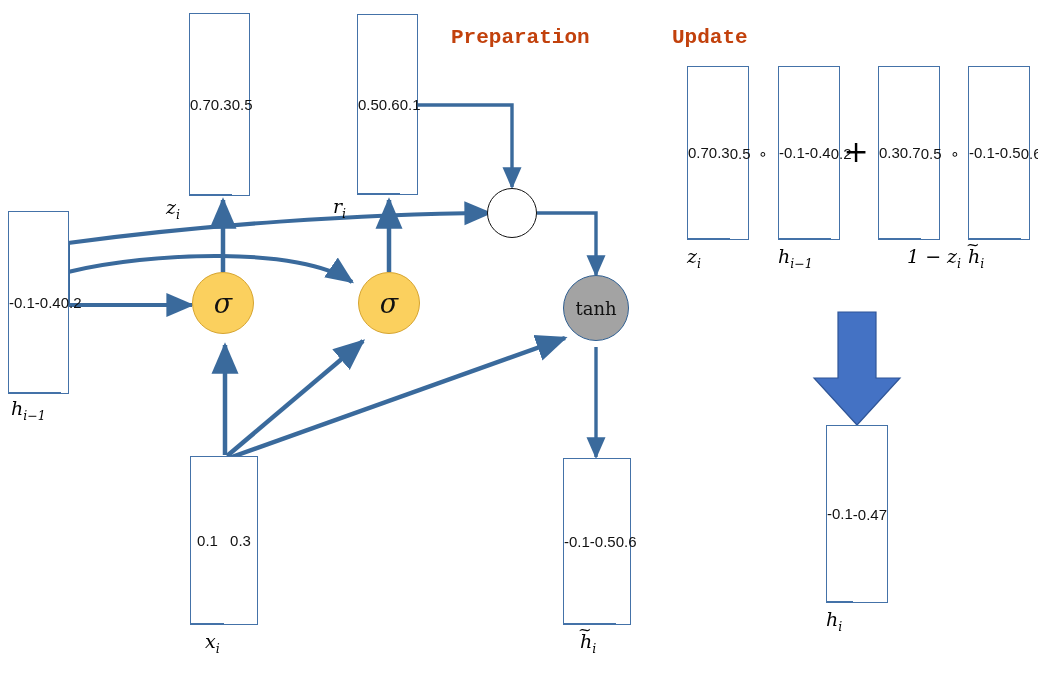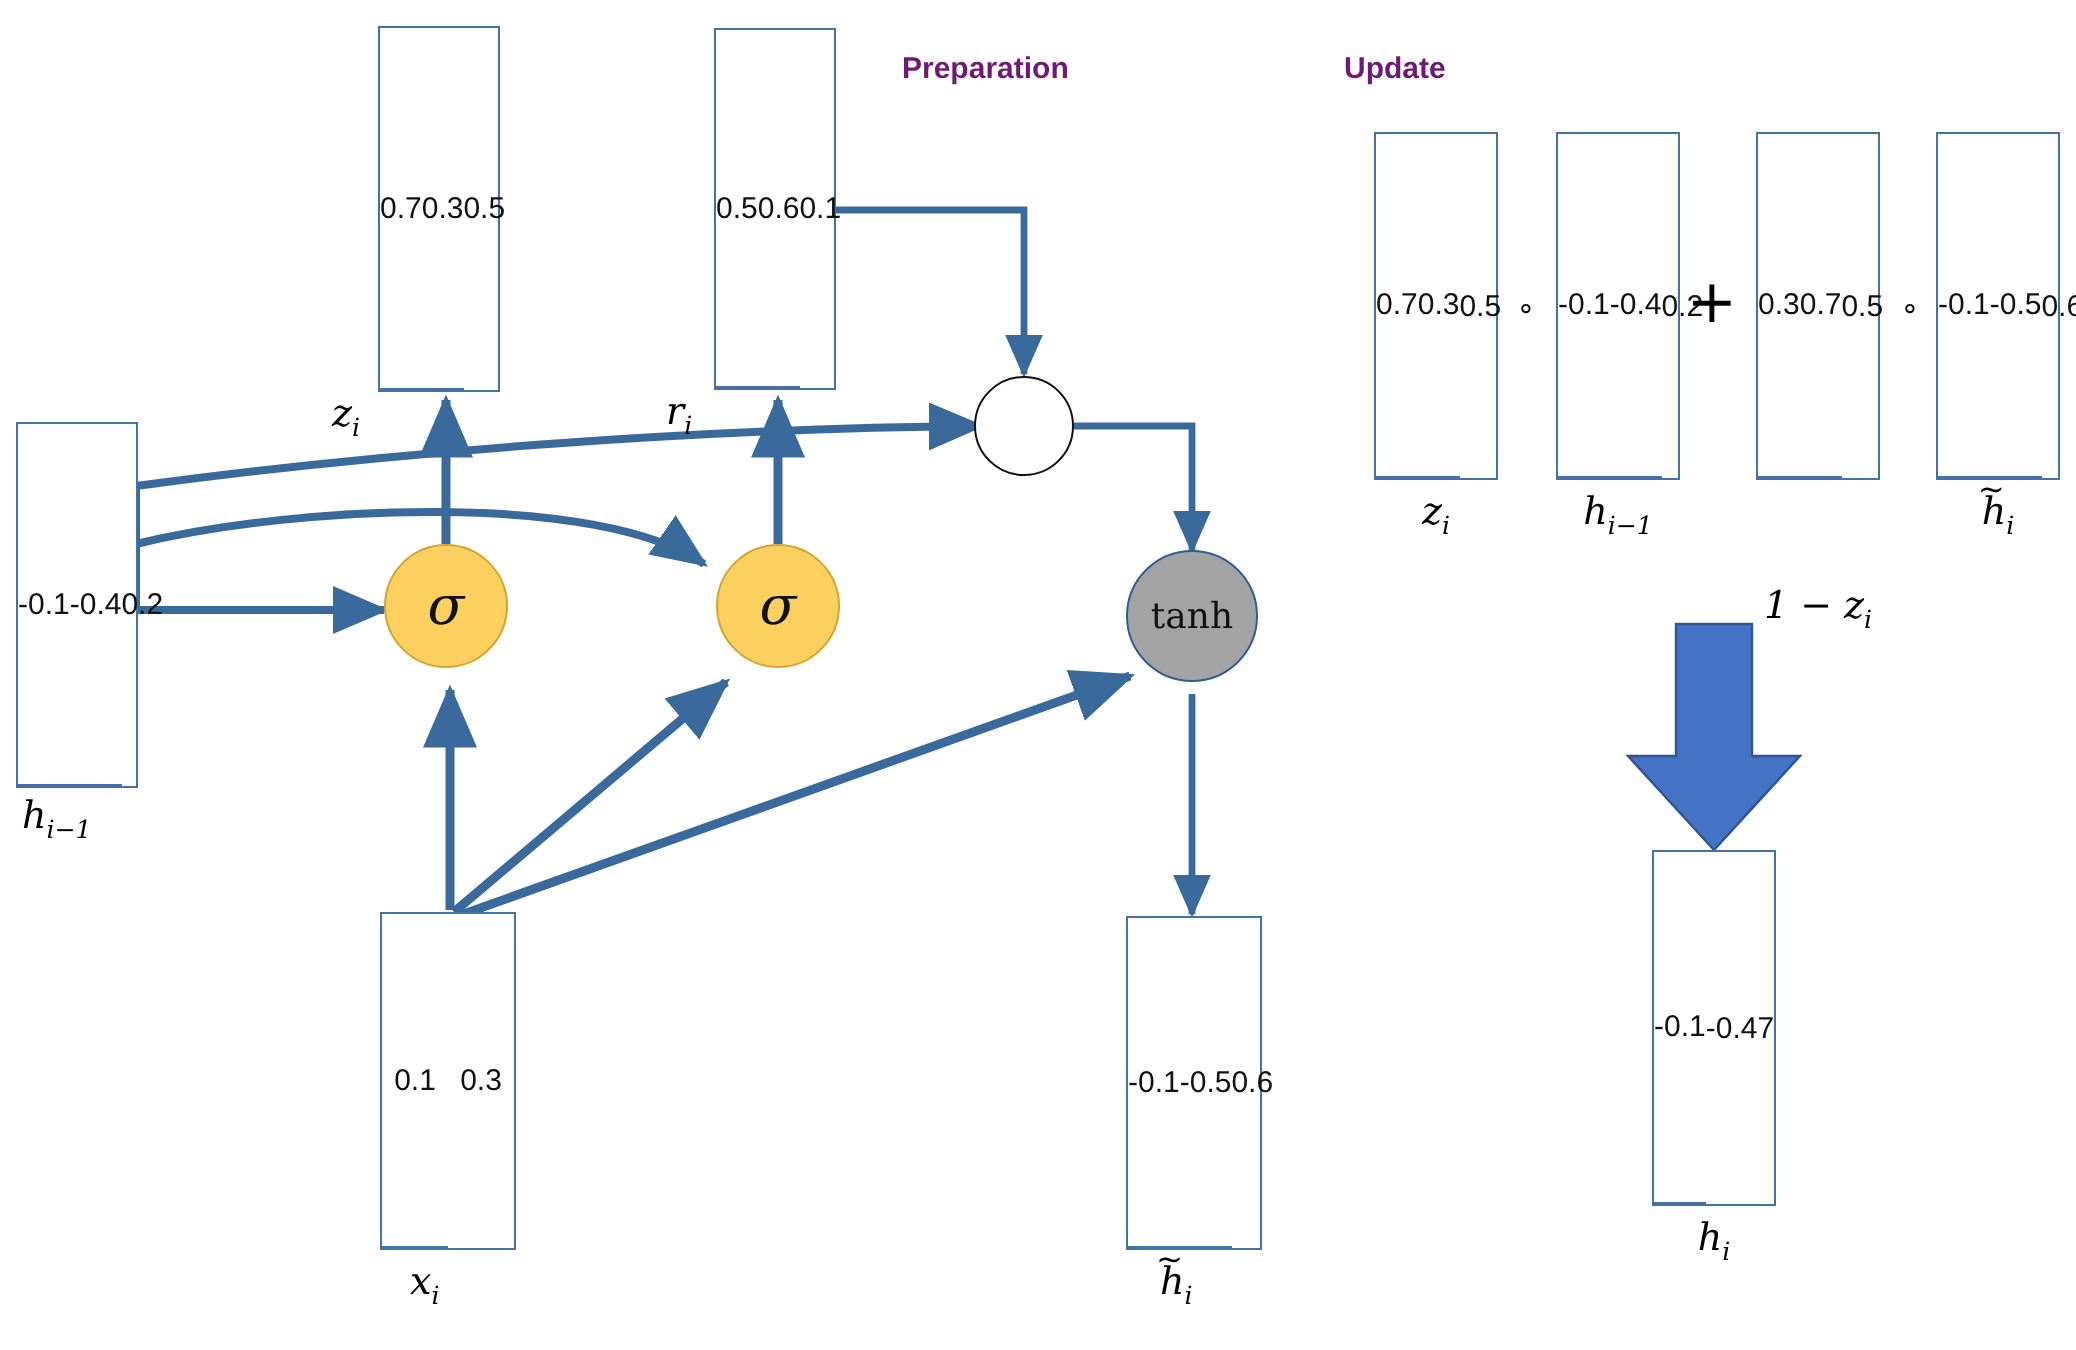--- a/index.html
+++ b/index.html
@@ -19,24 +19,24 @@
     position: absolute;
     left: 0;
     top: 0;
     width: 1038px;
     height: 675px;
     pointer-events: none;
   }
   
   .heading {
     position: absolute;
-    font-family: Liberation Sans, sans-serif;
+    font-family: Liberation Mono, monospace;
     font-weight: bold;
-    font-size: 15px;
-    color: #701a75;
+    font-size: 21px;
+    color: #c2410c;
     white-space: nowrap;
   }
   
   .vec {
     position: absolute;
     box-sizing: border-box;
     border: 1.6px solid #4472a8;
     background: #ffffff;
     display: flex;
     z-index: 3;
@@ -55,21 +55,20 @@
   .vec .cell:last-child { border-bottom: none; }
 
   
   .vlabel {
     position: absolute;
     font-family: "DejaVu Serif", serif;
     font-style: italic;
     font-size: 19px;
     color: #000000;
     white-space: nowrap;
-    text-align: center;
     z-index: 4;
   }
   .vlabel sub {
     font-size: 0.66em;
     font-style: italic;
   }
   .tilde-wrap { position: relative; display: inline-block; }
   .tilde-wrap .tld {
     position: absolute;
     left: 50%;
@@ -242,21 +241,21 @@
     <span>h</span><sub>i−1</sub>
   </div>
 
   <div class="op plus" style="left:843px; top:134px; width:26px;">+</div>
 
   <div class="vec" style="left:878px; top:66px; width:62px; height:174px;">
     <div class="cell">0.3</div>
     <div class="cell">0.7</div>
     <div class="cell">0.5</div>
   </div>
-  <div class="vlabel" style="left:868px; top:245px; width:82px;margin-top:47px;">
+  <div class="vlabel" style="left:907px; top:245px; width:82px;">
     <span>1 − z</span><sub>i</sub>
   </div>
 
   <div class="op circ" style="left:944px; top:145px; width:22px;">∘</div>
 
   <div class="vec" style="left:968px; top:66px; width:62px; height:174px;">
     <div class="cell">-0.1</div>
     <div class="cell">-0.5</div>
     <div class="cell">0.6</div>
   </div>

